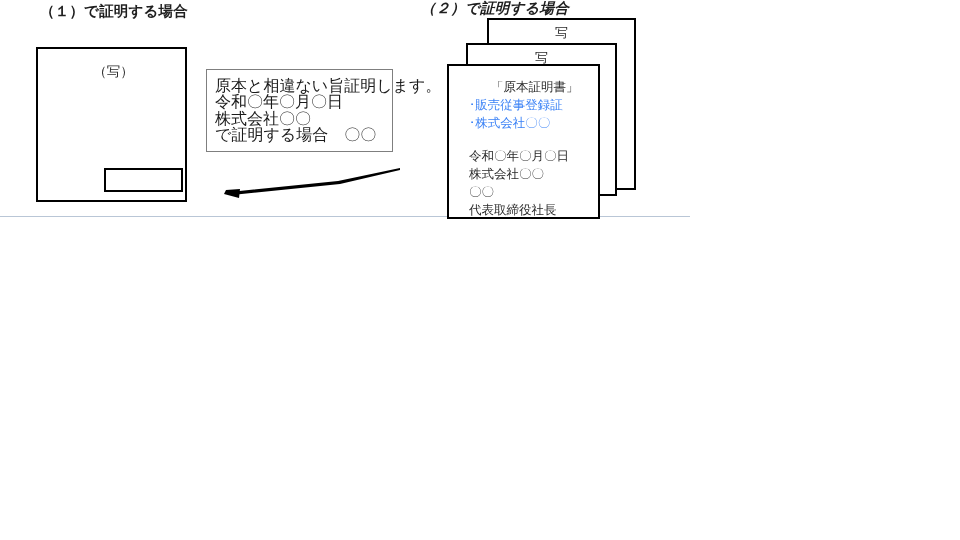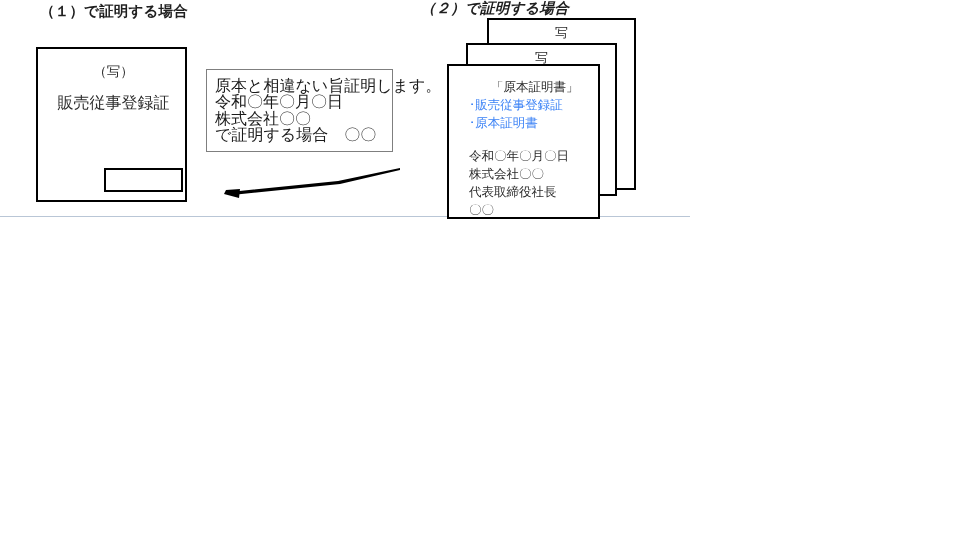--- a/index.html
+++ b/index.html
@@ -164,21 +164,20 @@
 </style>
 </head>
 <body>
 
 <div id="canvas">
 
   <div class="abs section-title" id="title-1">（１）で証明する場合</div>
 
   <div class="abs" id="doc-left">
     <div class="abs" id="doc-left-utsushi">（写）</div>
-    <div class="abs" id="doc-left-name">販売従事登録証</div>
   </div>
 
   <div class="abs" id="stamp-box"></div>
 
   <div class="abs" id="callout-box">
     <span class="callout-line">原本と相違ない旨証明します。</span>
     <span class="callout-line">令和〇年〇月〇日</span>
     <span class="callout-line">株式会社〇〇</span>
     <span class="callout-line">で証明する場合　〇〇</span>
   </div>
@@ -195,24 +194,24 @@
   </div>
 
   <div class="abs sheet" id="sheet-mid">
     <span class="sheet-label">写</span>
   </div>
 
   <div class="abs sheet" id="sheet-front">
     <div id="front-body">
       <span id="front-title">「原本証明書」</span>
       <span class="front-item">･販売従事登録証</span>
-      <span class="front-item">･原本証明書</span>
+      <span class="front-item">･株式会社〇〇</span>
       <span class="front-gap"></span>
       <span class="front-sig">令和〇年〇月〇日</span>
       <span class="front-sig">株式会社〇〇</span>
+      <span class="front-sig">〇〇</span>
       <span class="front-sig">代表取締役社長</span>
-      <span class="front-sig">〇〇</span>
     </div>
   </div>
 
   <div class="abs" id="divider"></div>
 
 </div>
 
 </body></html>

